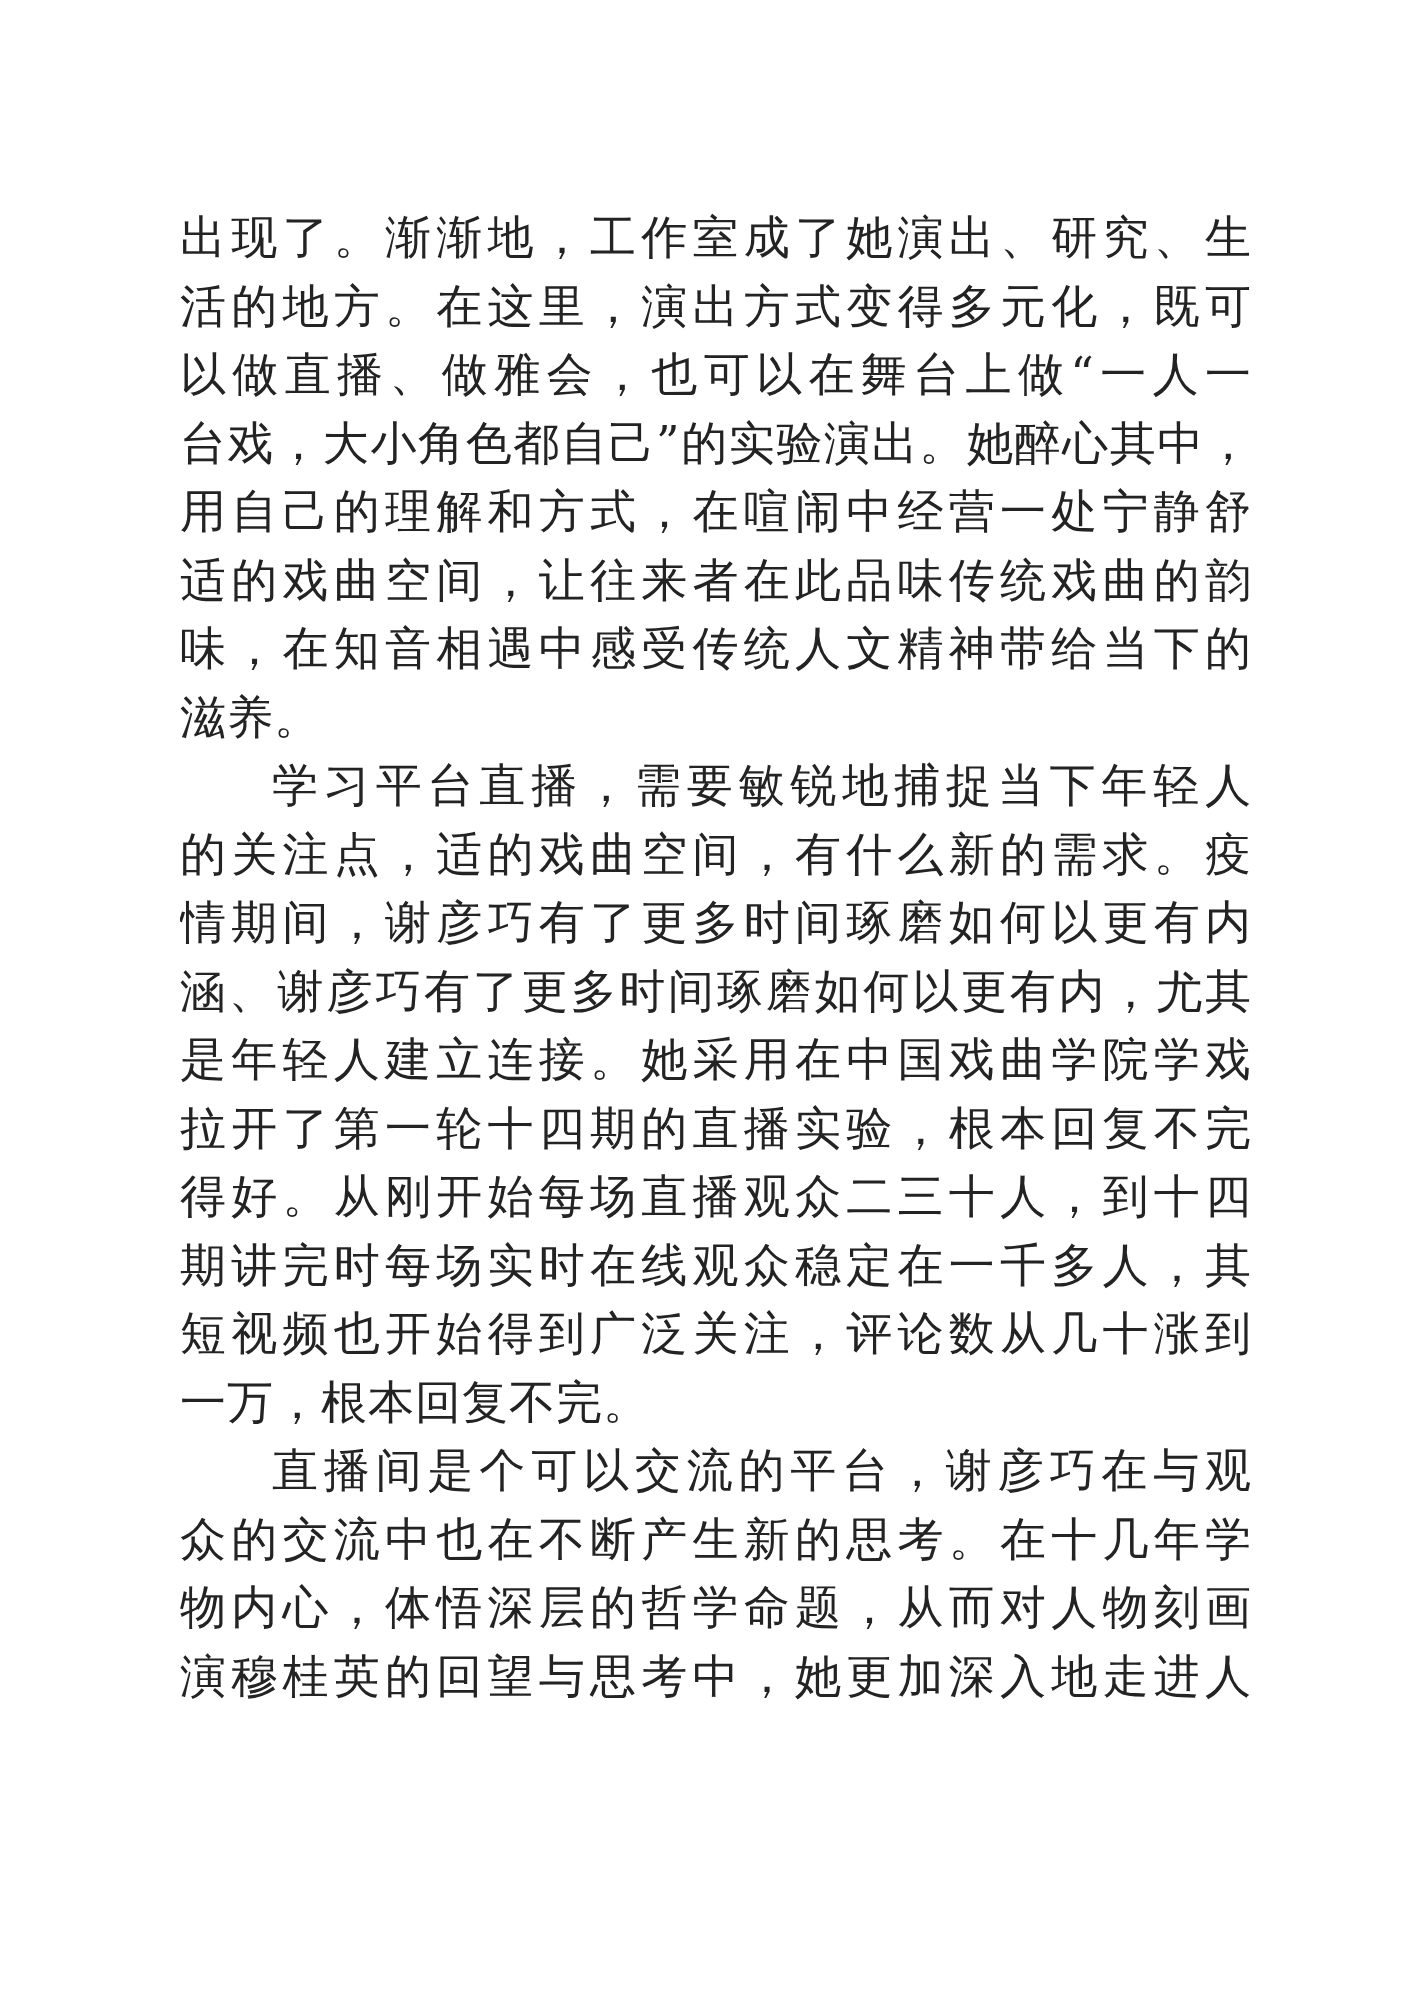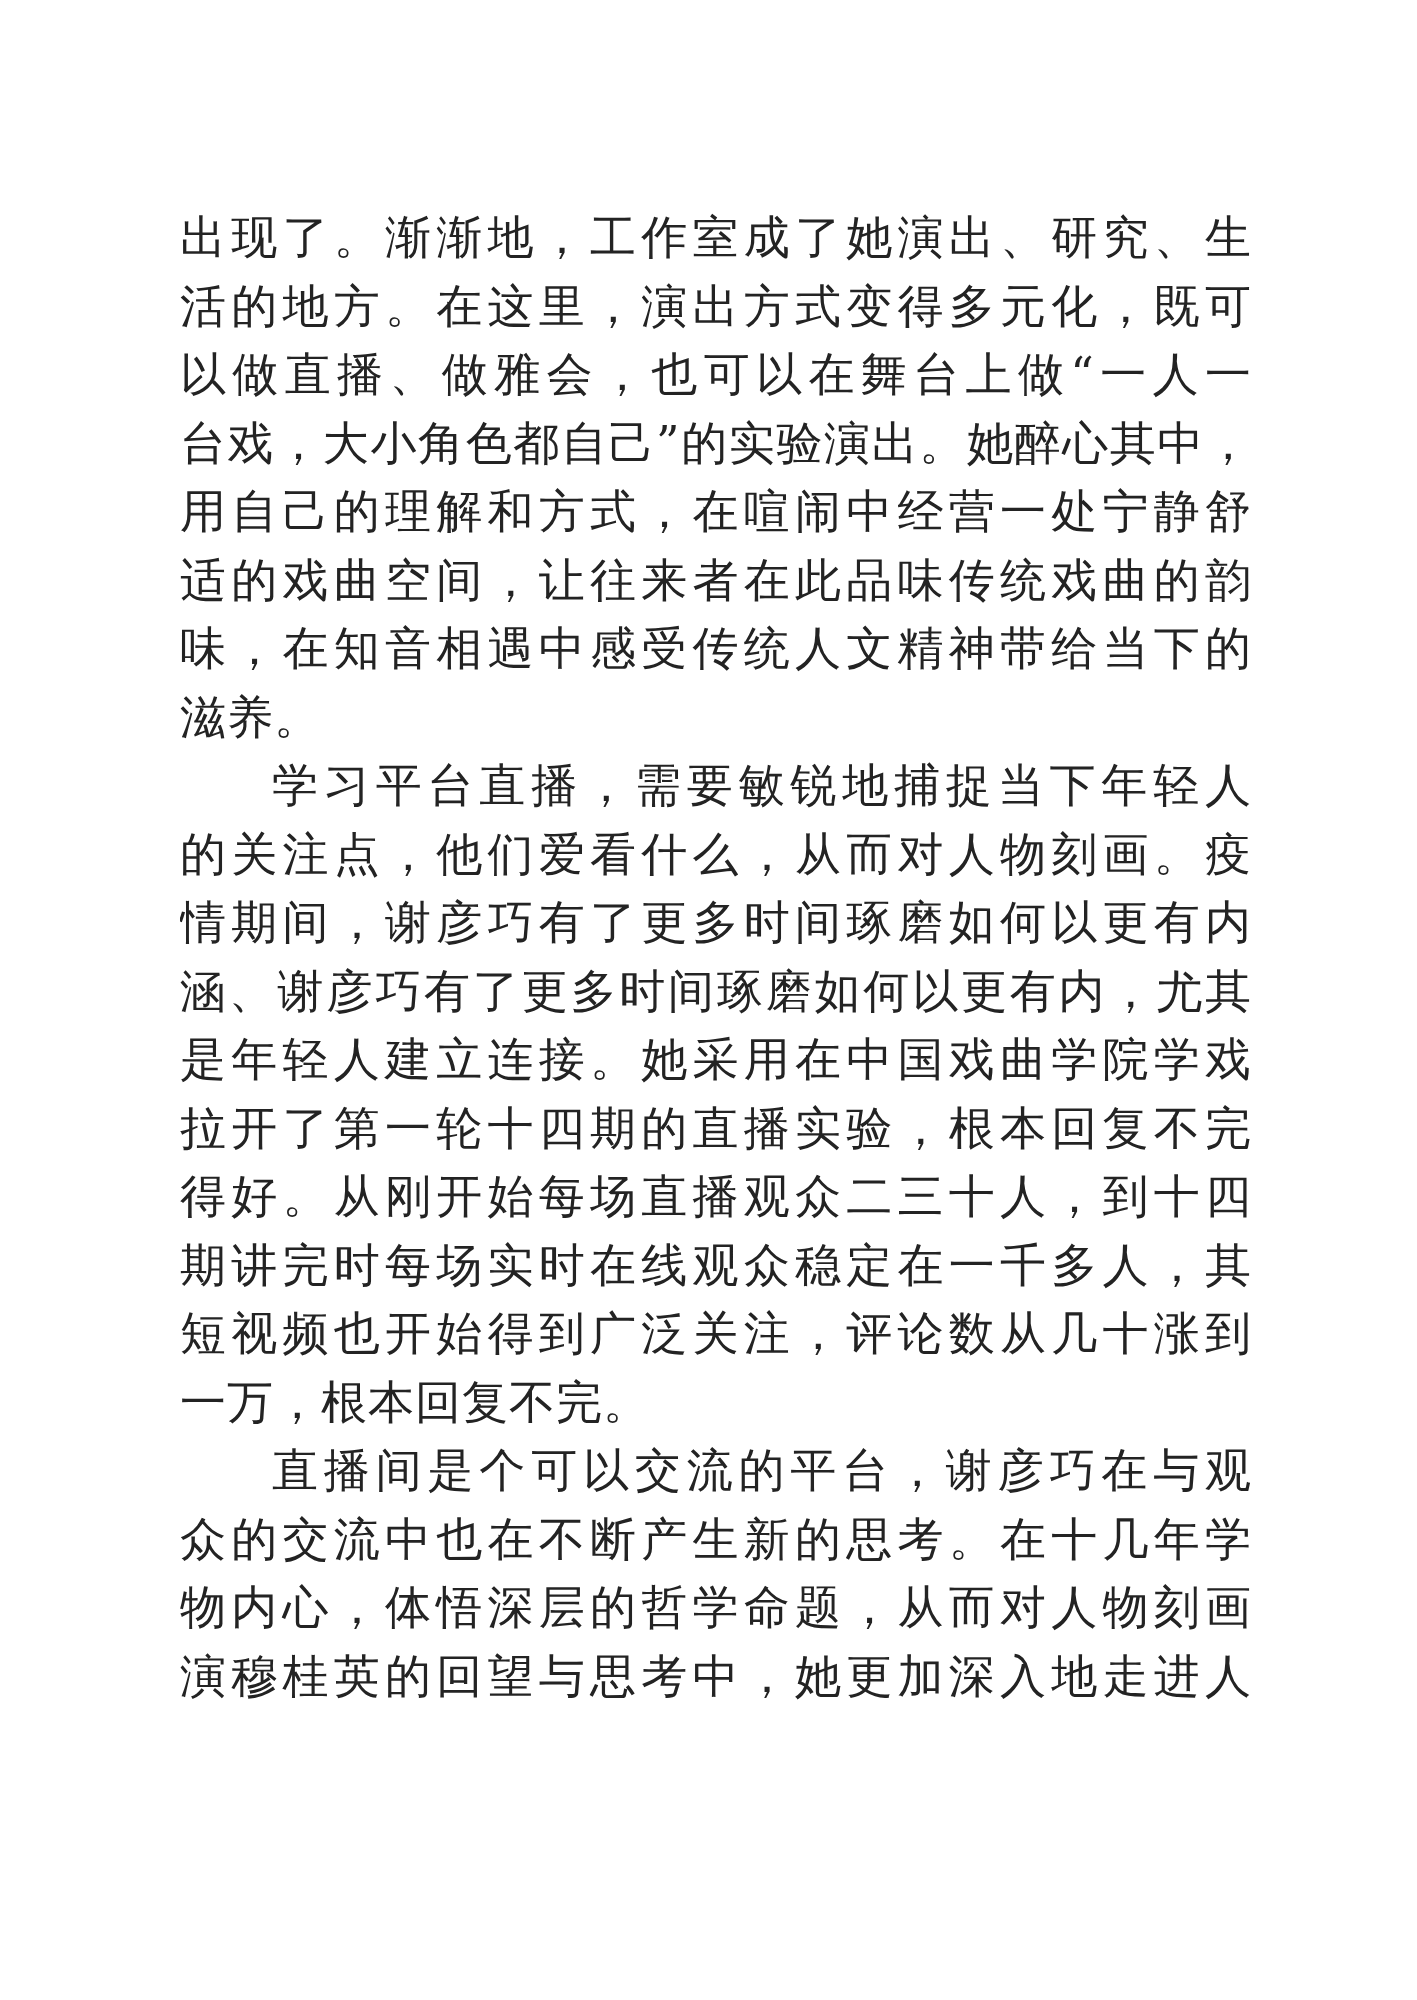--- a/index.html
+++ b/index.html
@@ -58,21 +58,21 @@
   <div class="text-block">
       <div class="line">出现了。渐渐地，工作室成了她演出、研究、生</div>
       <div class="line">活的地方。在这里，演出方式变得多元化，既可</div>
       <div class="line">以做直播、做雅会，也可以在舞台上做“一人一</div>
       <div class="line">台戏，大小角色都自己”的实验演出。她醉心其中，</div>
       <div class="line">用自己的理解和方式，在喧闹中经营一处宁静舒</div>
       <div class="line">适的戏曲空间，让往来者在此品味传统戏曲的韵</div>
       <div class="line">味，在知音相遇中感受传统人文精神带给当下的</div>
       <div class="line short">滋养。</div>
       <div class="line indent">学习平台直播，需要敏锐地捕捉当下年轻人</div>
-      <div class="line">的关注点，他们爱看什么，从而对人物刻画。疫</div>
+      <div class="line">的关注点，适的戏曲空间，有什么新的需求。疫</div>
       <div class="line">情期间，谢彦巧有了更多时间琢磨如何以更有内</div>
       <div class="line">涵、谢彦巧有了更多时间琢磨如何以更有内，尤其</div>
       <div class="line">是年轻人建立连接。她采用在中国戏曲学院学戏</div>
       <div class="line">拉开了第一轮十四期的直播实验，根本回复不完</div>
       <div class="line">得好。从刚开始每场直播观众二三十人，到十四</div>
       <div class="line">期讲完时每场实时在线观众稳定在一千多人，其</div>
       <div class="line">短视频也开始得到广泛关注，评论数从几十涨到</div>
       <div class="line short">一万，根本回复不完。</div>
       <div class="line indent">直播间是个可以交流的平台，谢彦巧在与观</div>
       <div class="line">众的交流中也在不断产生新的思考。在十几年学</div>

